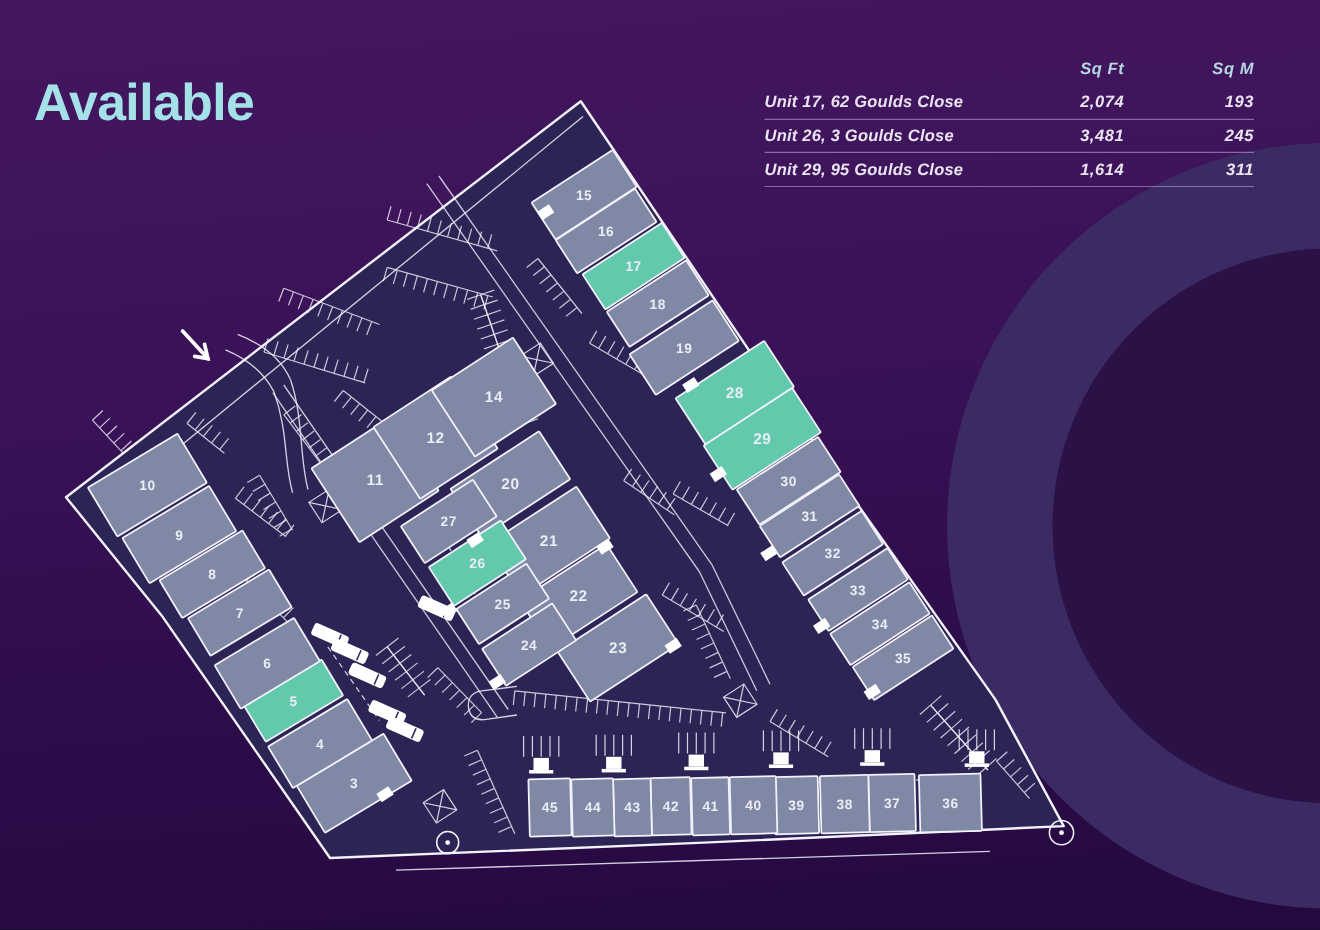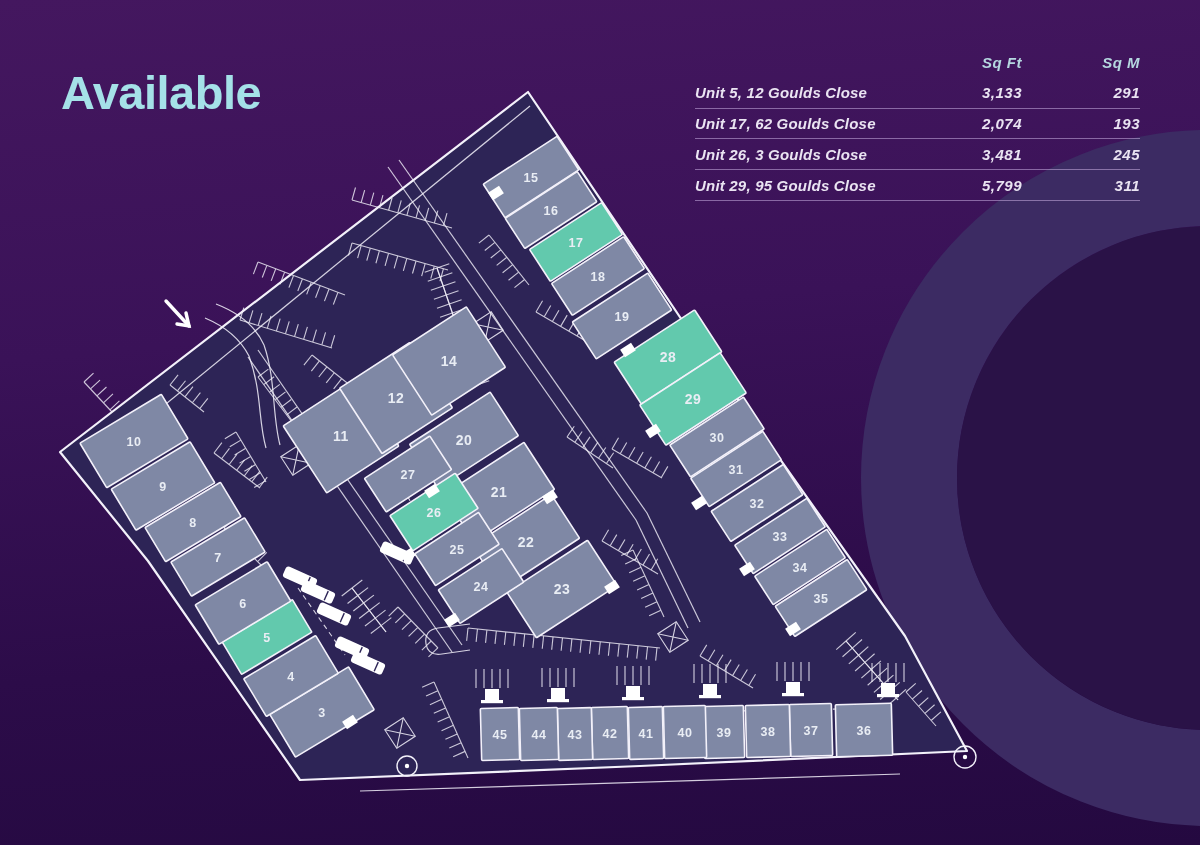--- a/index.html
+++ b/index.html
@@ -2,21 +2,21 @@
 <html><head>
 <meta charset="utf-8">
 <style>
   html,body{margin:0;padding:0;background:#1a0730;}
   .stage{
     position:relative;width:1200px;height:845px;overflow:hidden;
     background:linear-gradient(175deg,#44175f 0%,#3a1258 38%,#2c0c49 72%,#240940 100%);
     font-family:"Liberation Sans", sans-serif;
   }
   .title{
-    position:absolute;left:61px;top:66px;z-index:3;
+    position:absolute;left:31px;top:66px;z-index:3;
     font-size:47px;font-weight:700;line-height:1.17;letter-spacing:-0.5px;
     color:#a5e1e8;
   }
   .units-table{
     position:absolute;left:695px;top:48px;width:445px;z-index:3;
     color:#eae4f2;font-size:15px;font-weight:700;font-style:italic;
   }
   .t-row,.t-head{display:flex;align-items:center;height:29.8px;}
   .t-row{border-bottom:1px solid rgba(200,175,225,0.55);}
   .t-label{flex:1;text-align:left;letter-spacing:0.2px;}
@@ -581,34 +581,29 @@
       </g>
     </svg>
 
   <div class="units-table">
     <div class="t-head">
       <div class="t-label"></div>
       <div class="t-num">Sq Ft</div>
       <div class="t-num">Sq M</div>
     </div>
     <div class="t-row">
-      <div class="t-label">Unit 5, 12 Goulds Close</div>
-      <div class="t-num">3,133</div>
-      <div class="t-num">291</div>
-    </div>
-    <div class="t-row">
       <div class="t-label">Unit 17, 62 Goulds Close</div>
       <div class="t-num">2,074</div>
       <div class="t-num">193</div>
     </div>
     <div class="t-row">
       <div class="t-label">Unit 26, 3 Goulds Close</div>
       <div class="t-num">3,481</div>
       <div class="t-num">245</div>
     </div>
     <div class="t-row">
       <div class="t-label">Unit 29, 95 Goulds Close</div>
-      <div class="t-num">5,799</div>
+      <div class="t-num">1,614</div>
       <div class="t-num">311</div>
     </div>
   </div>
 
 </div>
 
 </body></html>

